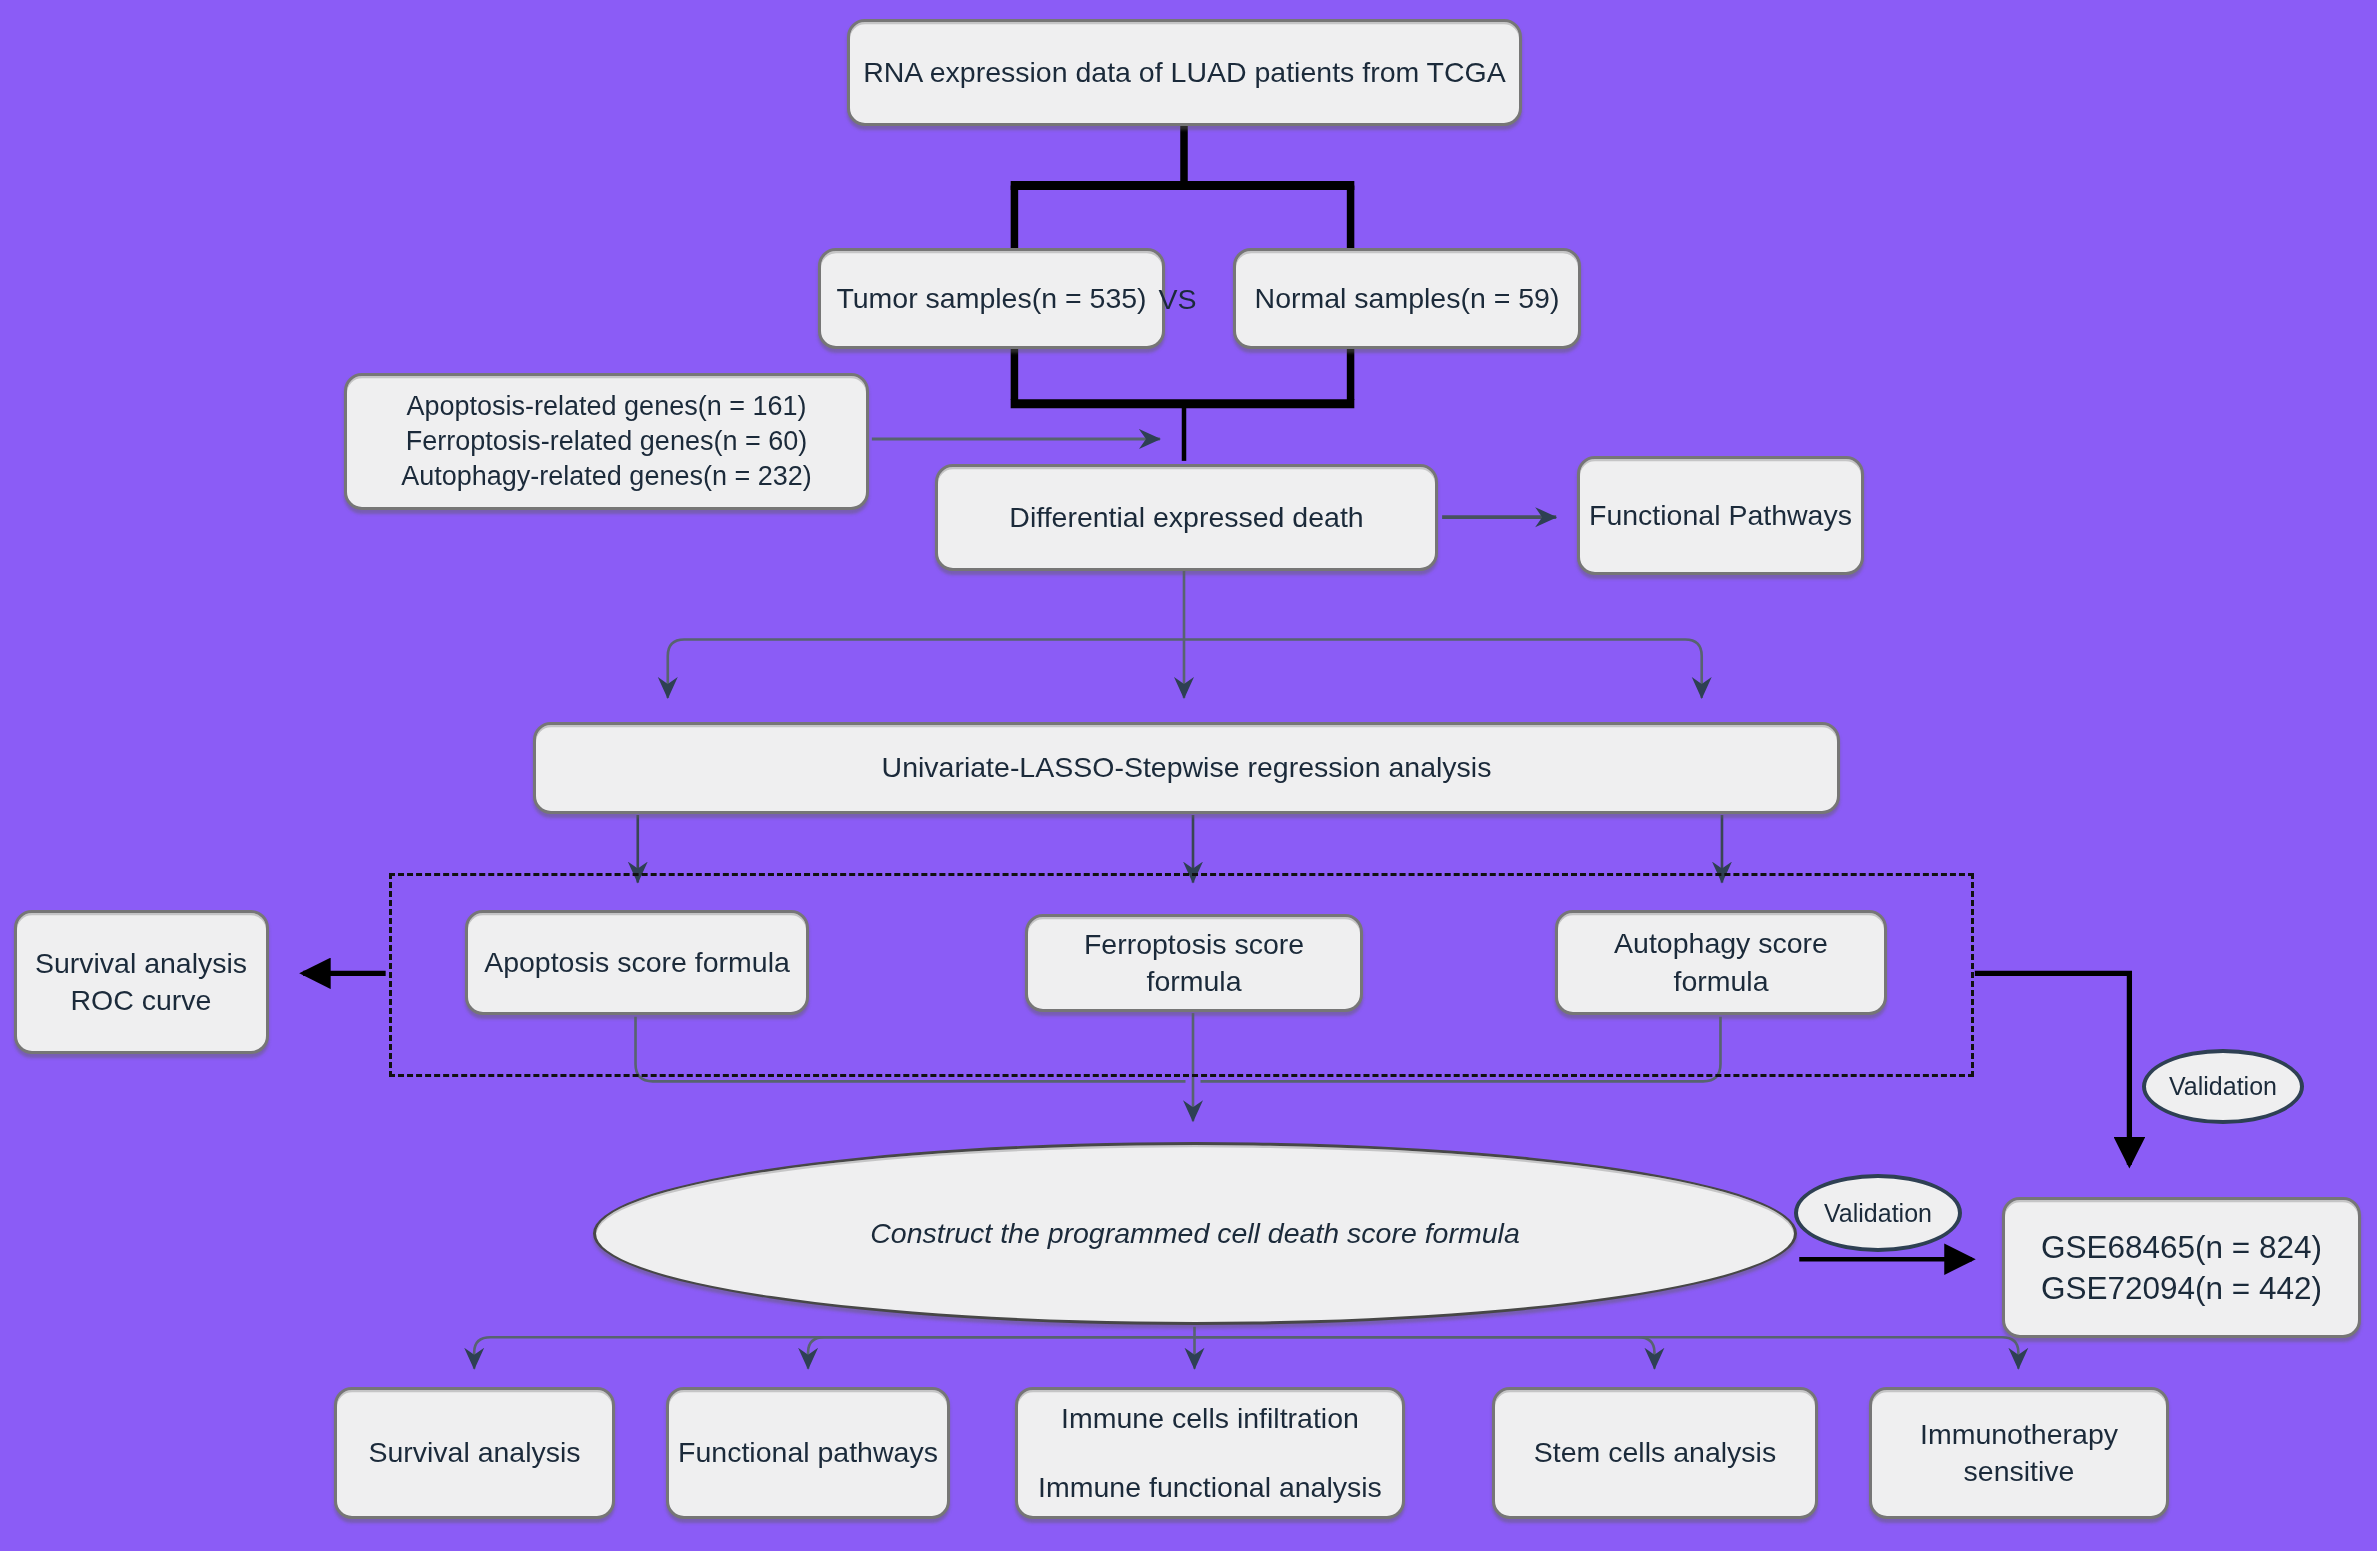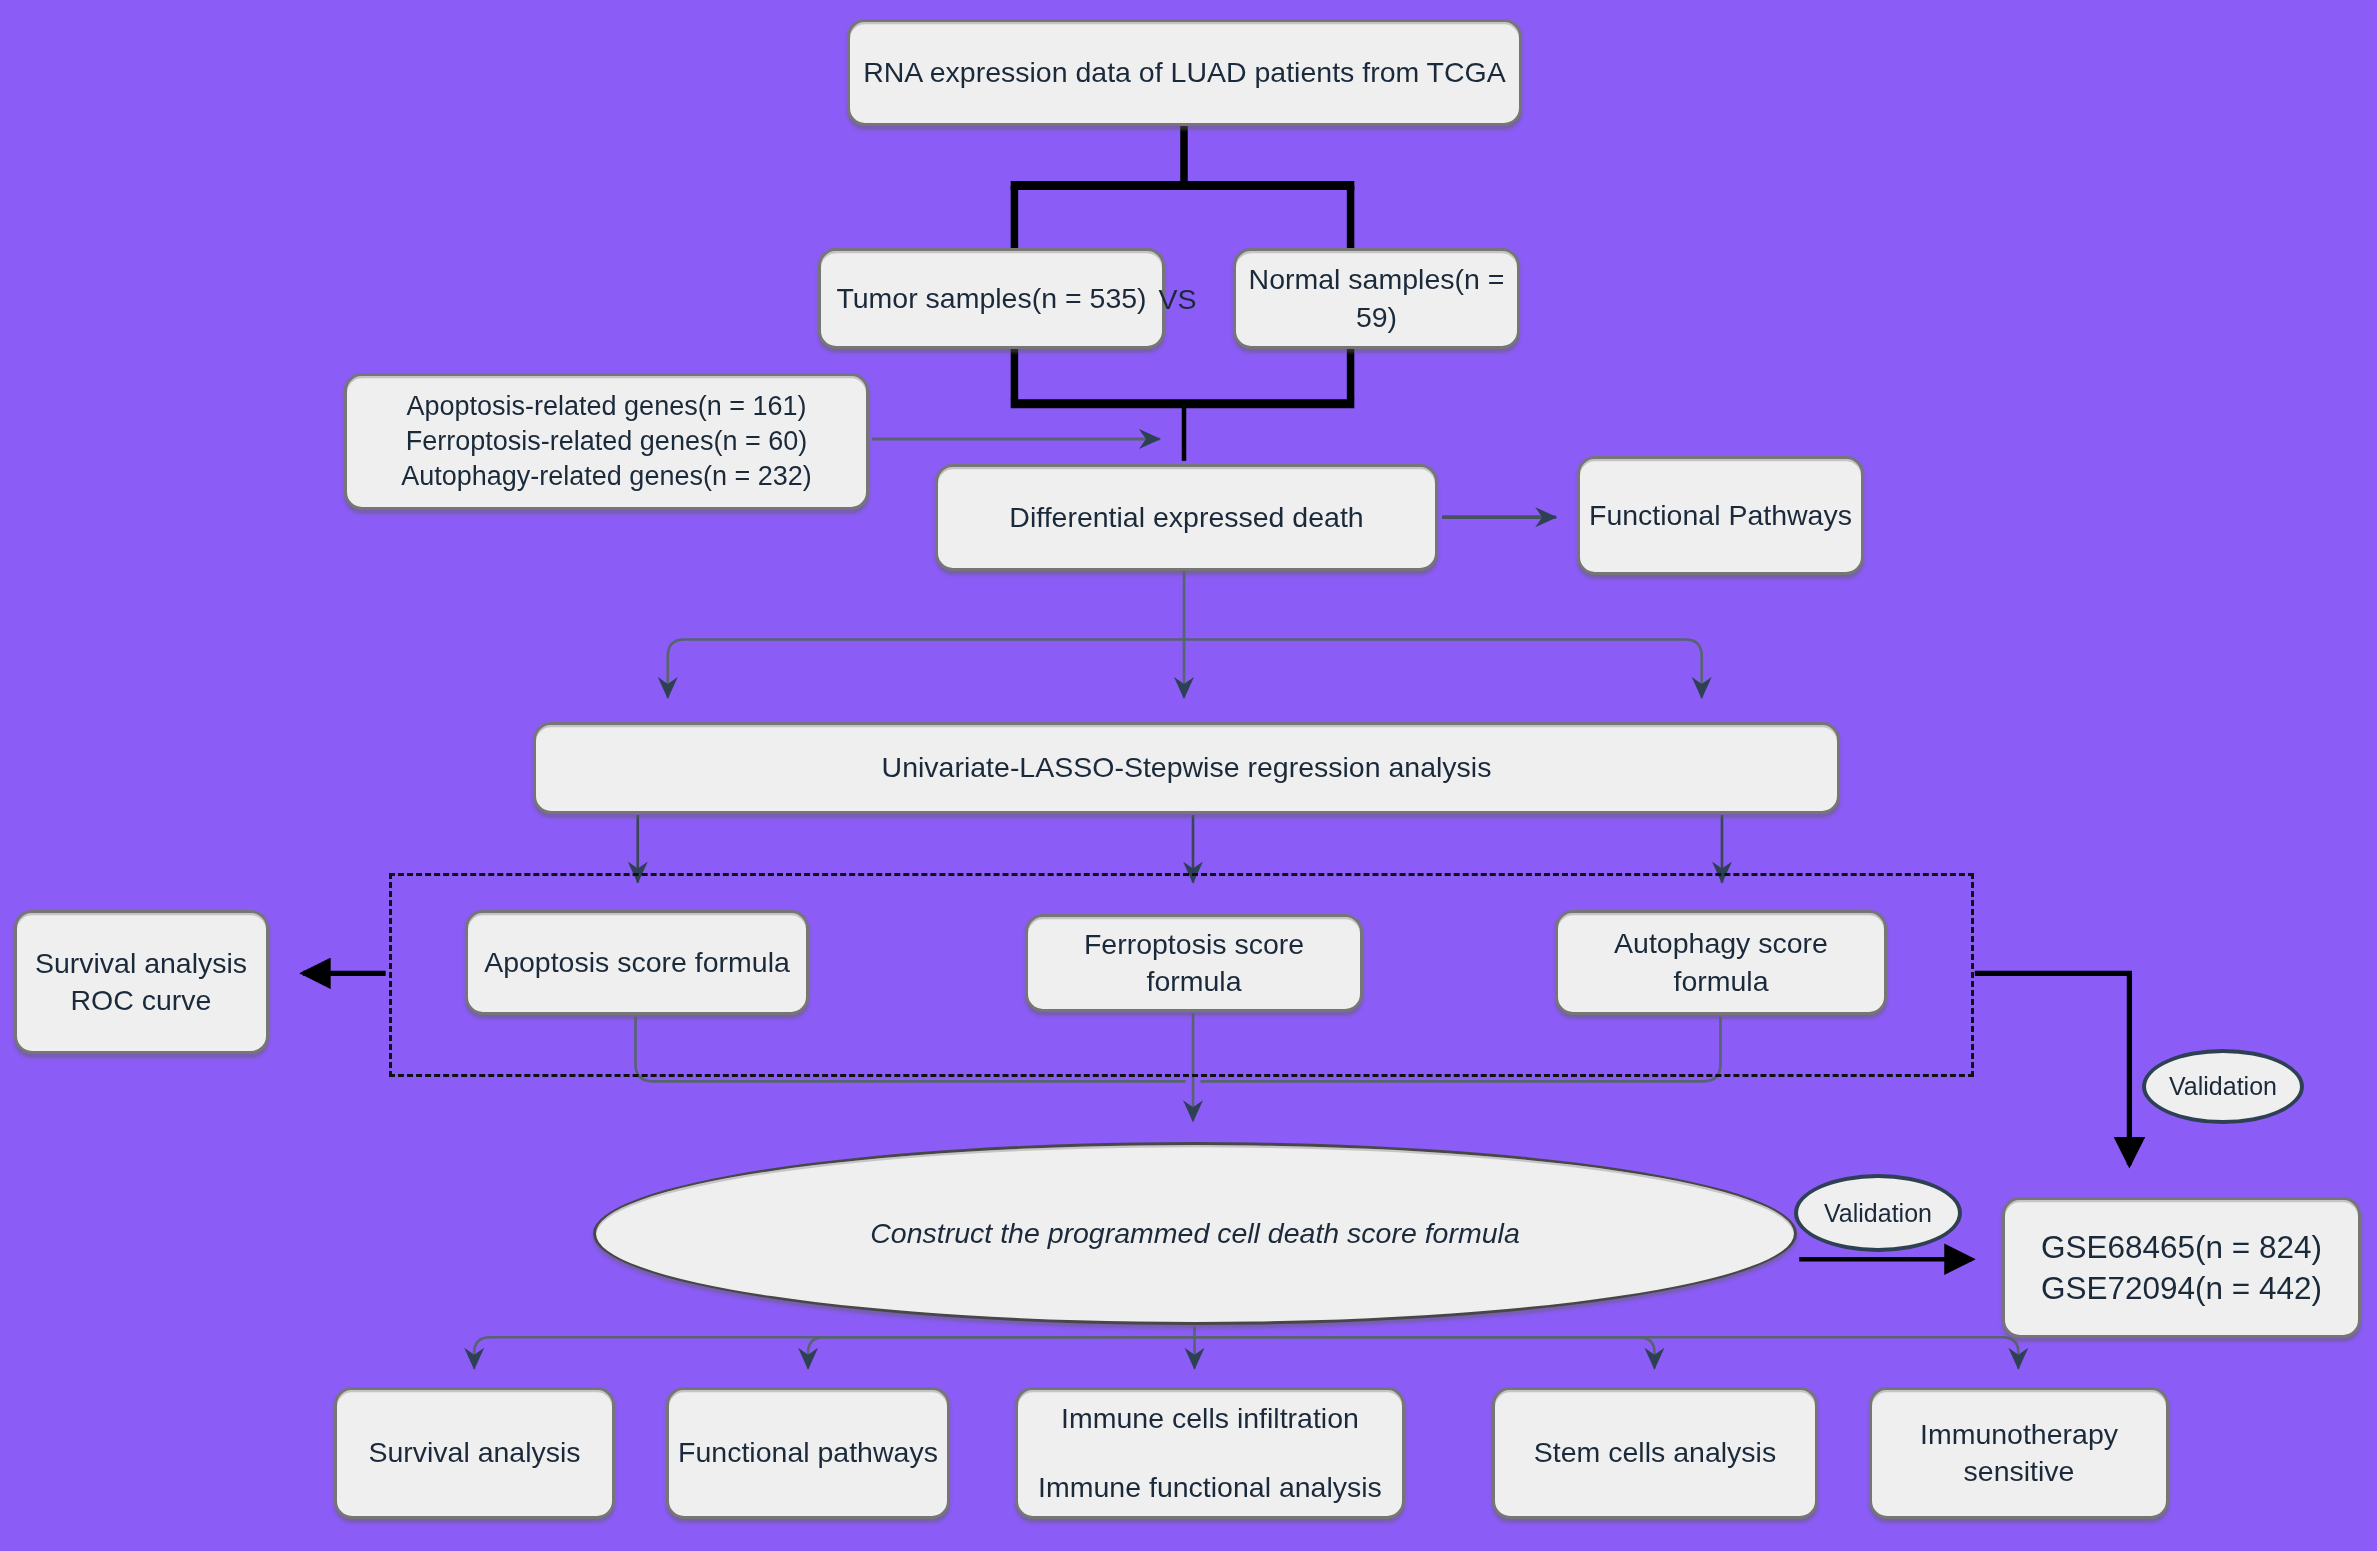--- a/index.html
+++ b/index.html
@@ -127,21 +127,21 @@
   </div>
 
   <div class="nd" style="left:818px;top:248px;width:347px;height:101px;">
     <span>Tumor samples(n = 535)</span>
   </div>
 
   <div class="plain" style="left:1140px;top:272px;width:75px;height:54px;">
     <span>VS</span>
   </div>
 
-  <div class="nd" style="left:1233px;top:248px;width:287px;height:101px;">
+  <div class="nd" style="left:1233px;top:248px;width:348px;height:101px;">
     <span>Normal samples(n = 59)</span>
   </div>
 
   <div class="nd small" style="left:344px;top:373px;width:525px;height:137px;">
     <span>Apoptosis-related genes(n = 161)</span>
     <span>Ferroptosis-related genes(n = 60)</span>
     <span>Autophagy-related genes(n = 232)</span>
   </div>
 
   <div class="nd" style="left:935px;top:464px;width:503px;height:107px;">

